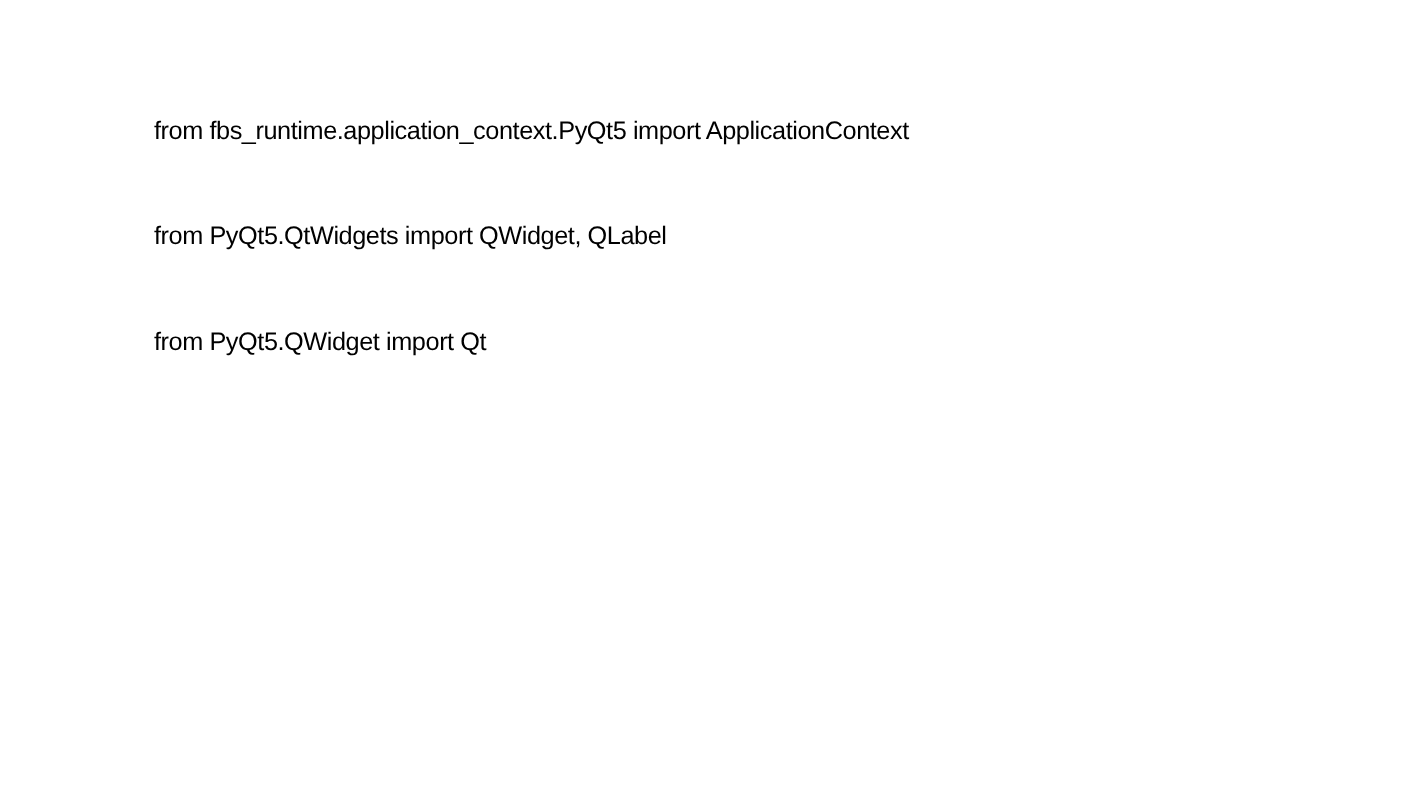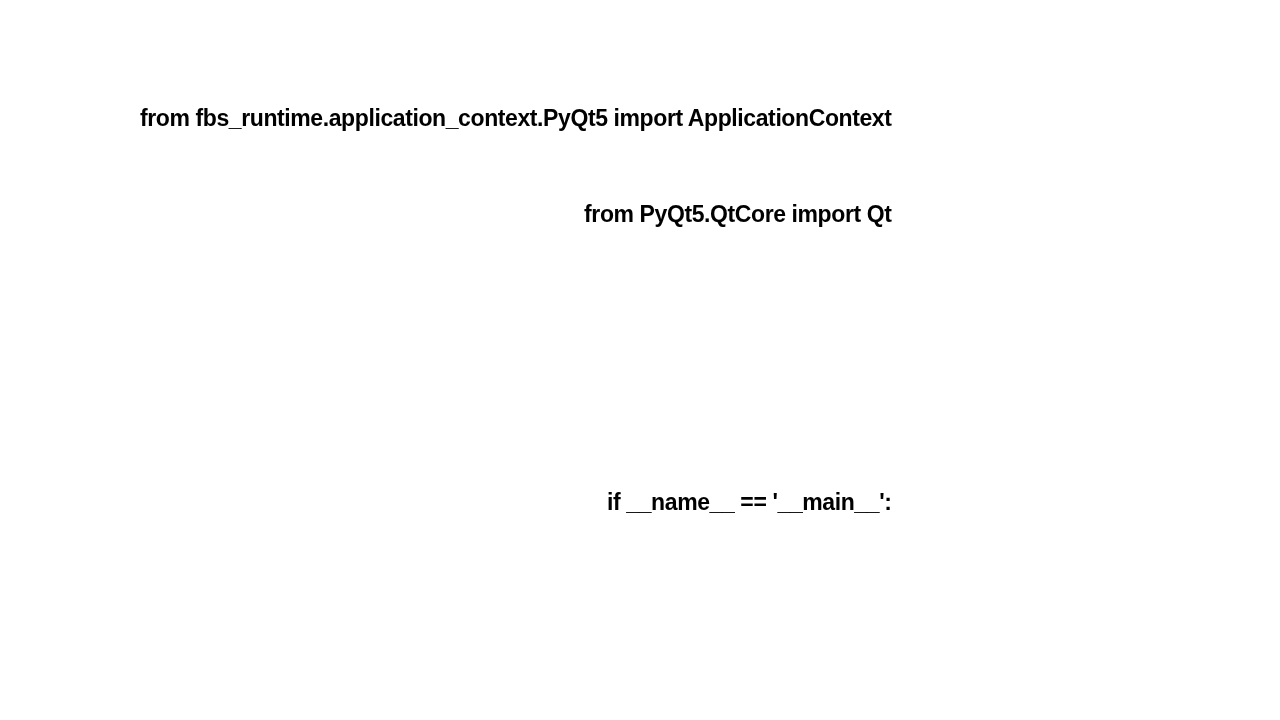--- a/index.html
+++ b/index.html
@@ -24,34 +24,33 @@
     left: 140px;
     top: 38px;
     color: #000000;
     font-size: 23px;
     line-height: 32px;
     letter-spacing: -0.4px;
     white-space: pre;
   }
   .code-line {
     min-height: 32px;
-    font-weight: 700;
-    text-align: right;
+    font-weight: 400;
   }
 </style>
 </head>
 <body>
 
 <div class="slide">
   <div class="code-block">
     <div class="code-line">from fbs_runtime.application_context.PyQt5 import ApplicationContext</div>
-    <div class="code-line">from PyQt5.QtCore import Qt</div>
+    <div class="code-line">from PyQt5.QtWidgets import QWidget, QLabel</div>
+    <div class="code-line">from PyQt5.QWidget import Qt</div>
     <div class="code-line"></div>
     <div class="code-line"></div>
-    <div class="code-line">if __name__ == '__main__':</div>
     
     
     
     
     
     
     
     
     
     

